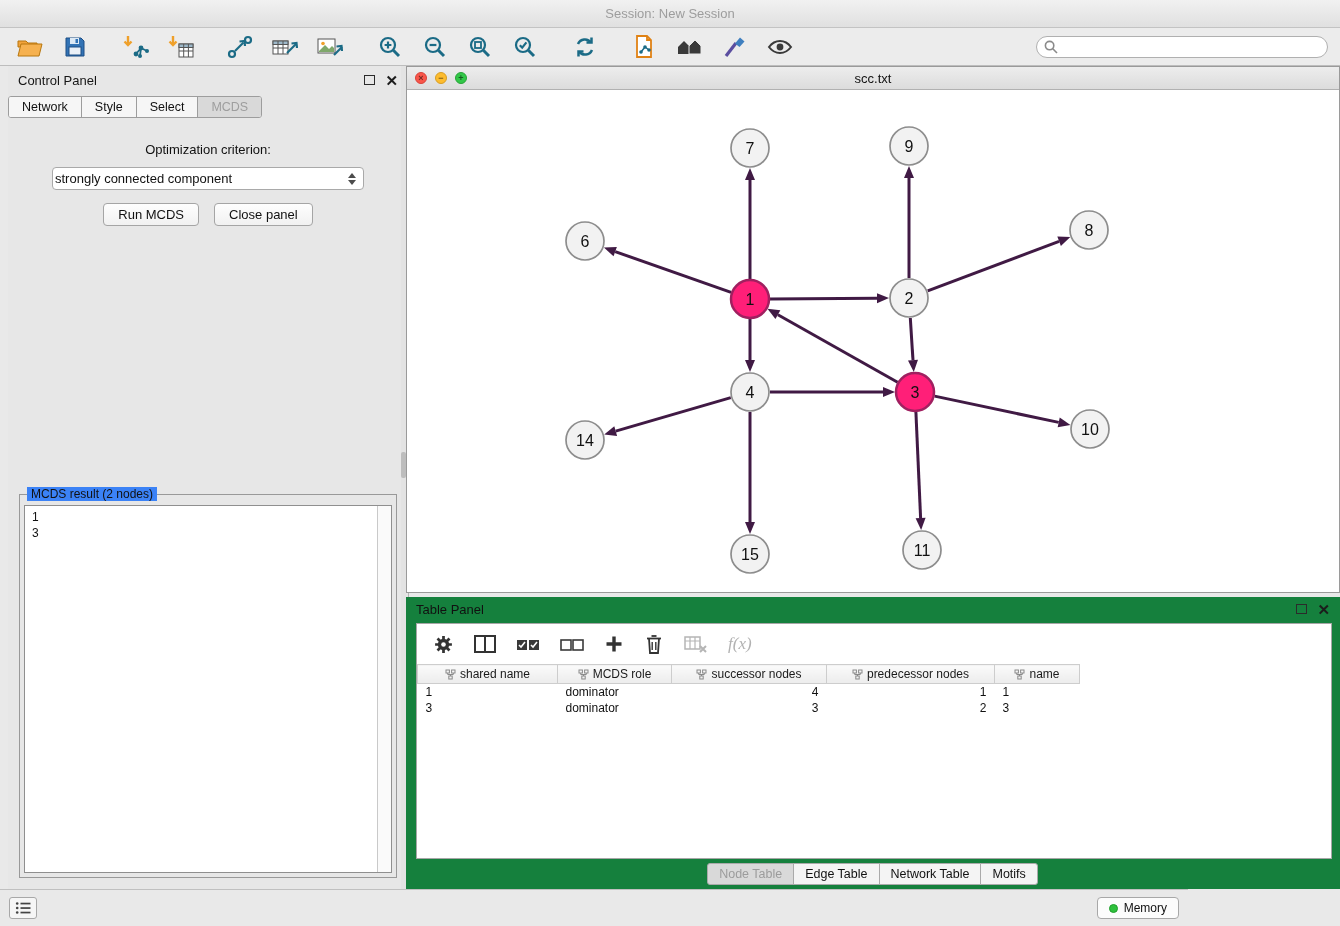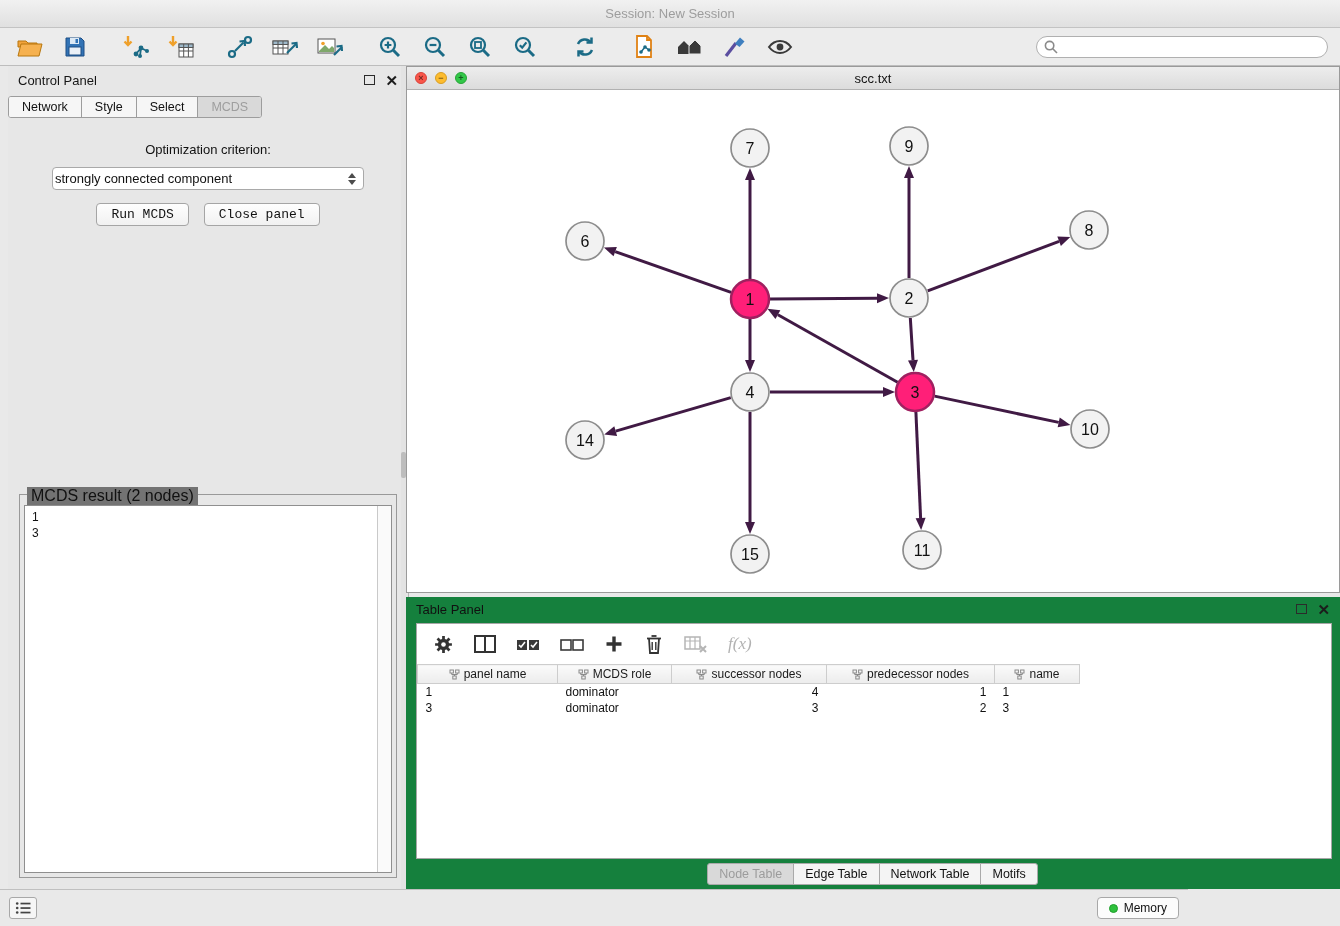--- a/index.html
+++ b/index.html
@@ -27,23 +27,23 @@
   .tab:last-child{border-right:none}
   .tab.active{background:#d9d9d9;color:#9e9e9e}
   .cp-body{padding-top:24px;text-align:center}
   .opt-label{font-size:13px;color:#111;margin-bottom:10px}
   .dropdown{width:312px;height:23px;margin:0 auto;background:#fff;border:1px solid #a9a9a9;border-radius:4px;display:flex;align-items:center;padding:0 7px 0 2px;font-size:13px;color:#111;text-align:left;cursor:default}
   .dropdown .spacer{flex:1}
   .stepper{display:flex;flex-direction:column;gap:2px;align-items:center}
   .stepper .up{width:0;height:0;border-left:4px solid transparent;border-right:4px solid transparent;border-bottom:5px solid #4c4c4c}
   .stepper .down{width:0;height:0;border-left:4px solid transparent;border-right:4px solid transparent;border-top:5px solid #4c4c4c}
   .cp-buttons{margin-top:13px;display:flex;justify-content:center;gap:15px}
-  .btn{background:linear-gradient(#fefefe,#f1f1f1);border:1px solid #a5a5a5;border-radius:4px;font-size:13px;padding:3px 14px;color:#111;font-family:Liberation Mono, monospace;cursor:default}
+  .btn{background:linear-gradient(#fefefe,#f1f1f1);border:1px solid #a5a5a5;border-radius:4px;font-size:13px;padding:3px 14px;color:#111;font-family:Liberation Sans, sans-serif;cursor:default}
   .result-box{position:absolute;left:11px;right:11px;top:428px;bottom:11px;border:1px solid #999}
-  .result-legend{position:absolute;top:-8px;left:7px;background:#737373;padding:0 4px;font-size:16px;color:#111}
+  .result-legend{position:absolute;top:-8px;left:7px;background:#3b82f6;padding:0 4px;font-size:12px;color:#111}
   .result-inner{position:absolute;left:4px;right:4px;top:10px;bottom:4px;background:#fff;border:1px solid #8f8f8f;display:flex}
   .result-text{flex:1;padding:3px 7px;font-size:12px;color:#111;line-height:16px}
   .result-scroll{width:14px;border-left:1px solid #c9c9c9;background:#fafafa}
   .v-splitter{position:absolute;left:401px;top:66px;width:5px;height:823px;background:#e3e3e3}
   .v-thumb{position:absolute;left:401px;top:452px;width:5px;height:26px;background:#bdbdbd;border-radius:2px}
 
   
   .network-window{position:absolute;left:406px;top:66px;width:934px;height:527px;background:#fff;border:1px solid #9a9a9a}
   .nw-titlebar{height:23px;background:linear-gradient(#ededed,#dcdcdc);border-bottom:1px solid #b1b1b1;position:relative;display:flex;align-items:center;justify-content:center;font-size:13px;color:#111}
   .traffic{position:absolute;left:8px;top:5px;display:flex;gap:8px}
@@ -430,21 +430,21 @@
       <thead>
         <tr>
           <th>
               <span class="th-inner">
             <svg width="11" height="11" viewBox="0 0 11 11" fill="none" stroke="#8a8a8a">
                   <rect x="1" y="1" width="3.4" height="3"></rect>
                   <rect x="6.6" y="1" width="3.4" height="3"></rect>
                   <rect x="3.8" y="7" width="3.4" height="3"></rect>
                   <path d="M2.7 4 v1.5 h5.6 V4 M5.5 5.5 V7"></path>
                 </svg>
-            <span>panel name</span>
+            <span>shared name</span>
               </span>
             </th>
           <th>
               <span class="th-inner">
             <svg width="11" height="11" viewBox="0 0 11 11" fill="none" stroke="#8a8a8a">
                   <rect x="1" y="1" width="3.4" height="3"></rect>
                   <rect x="6.6" y="1" width="3.4" height="3"></rect>
                   <rect x="3.8" y="7" width="3.4" height="3"></rect>
                   <path d="M2.7 4 v1.5 h5.6 V4 M5.5 5.5 V7"></path>
                 </svg>

